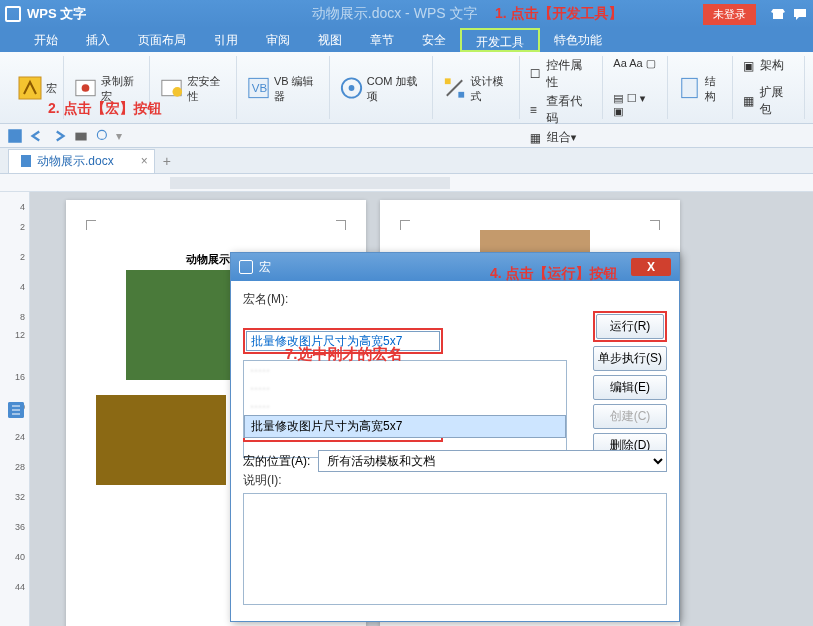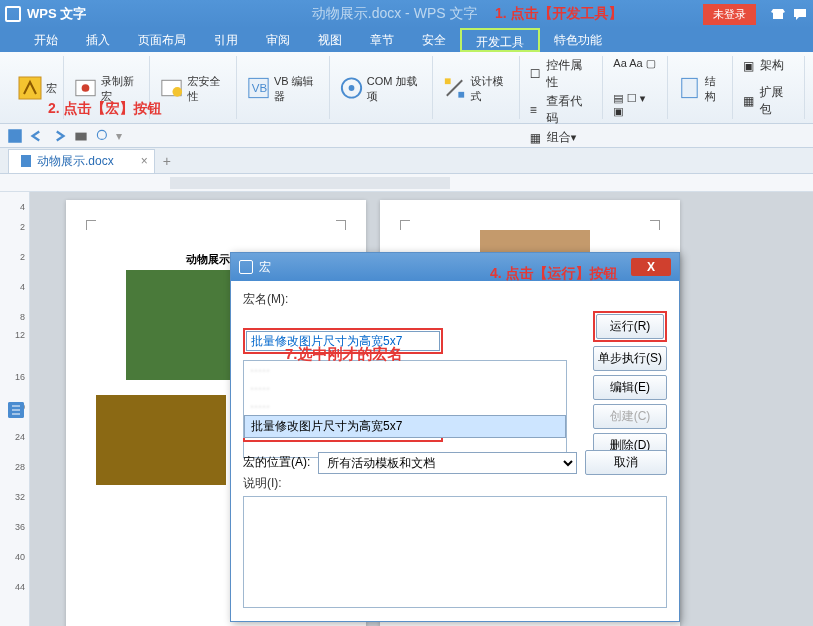--- a/index.html
+++ b/index.html
@@ -272,20 +272,19 @@
         <div class="wbtn">单步执行(S)</div>
         <div class="wbtn">编辑(E)</div>
         <div class="wbtn" style="color:#aaa">创建(C)</div>
         <div class="wbtn">删除(D)</div>
       </div>
     </div>
     <div class="red-box" style="width:200px;margin-top:-20px;position:relative;z-index:2;border-top:none"></div>
     <div class="row3">
       <span>宏的位置(A):</span>
       <select class="sel"><option>所有活动模板和文档</option></select>
-      <div class="wbtn" style="width:82px">取消</div>
     </div>
     <div class="fld-lbl" style="">说明(I):</div>
     <div class="desc-box"></div>
   </div>
 </div>
 <div class="annot annot3">7.选中刚才的宏名</div>
 <div class="annot annot4">4. 点击【运行】按钮</div>
 
 </body></html>

